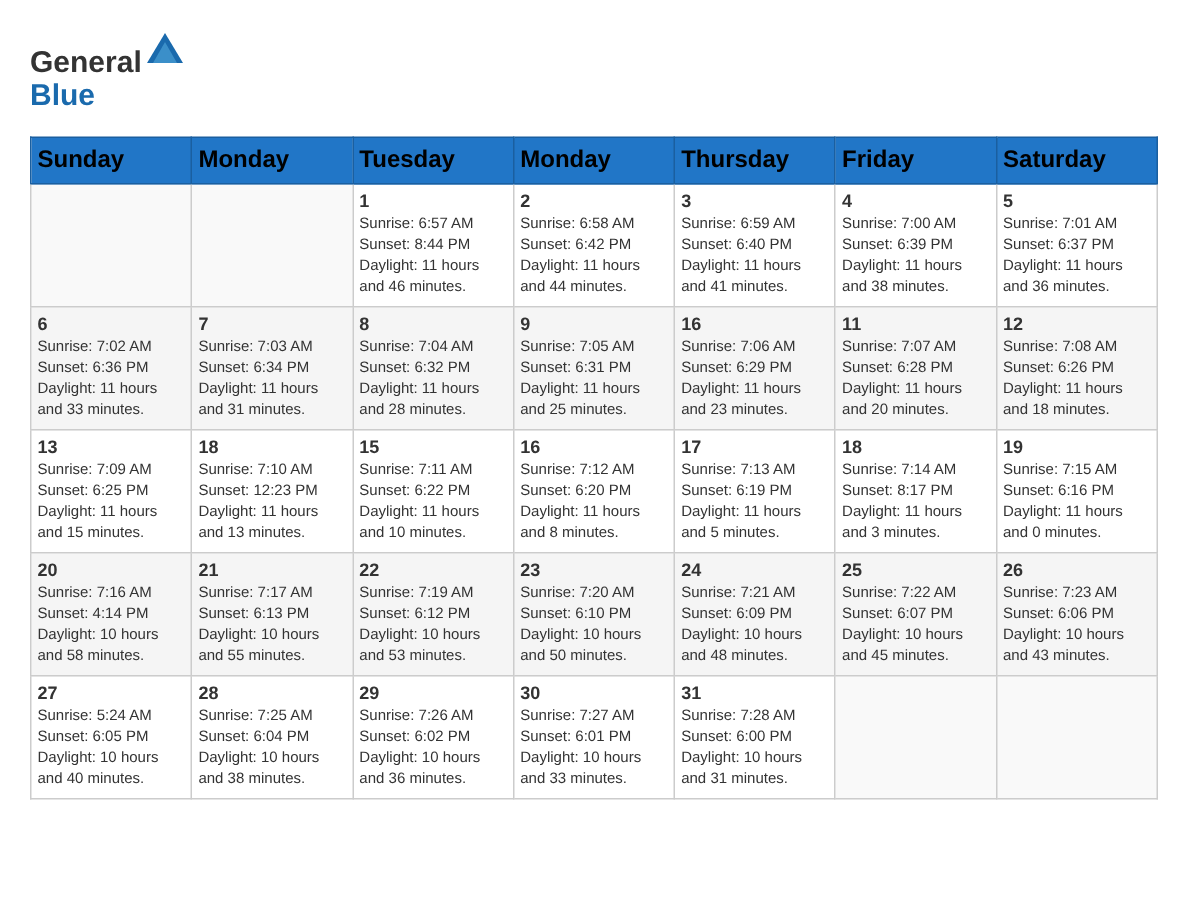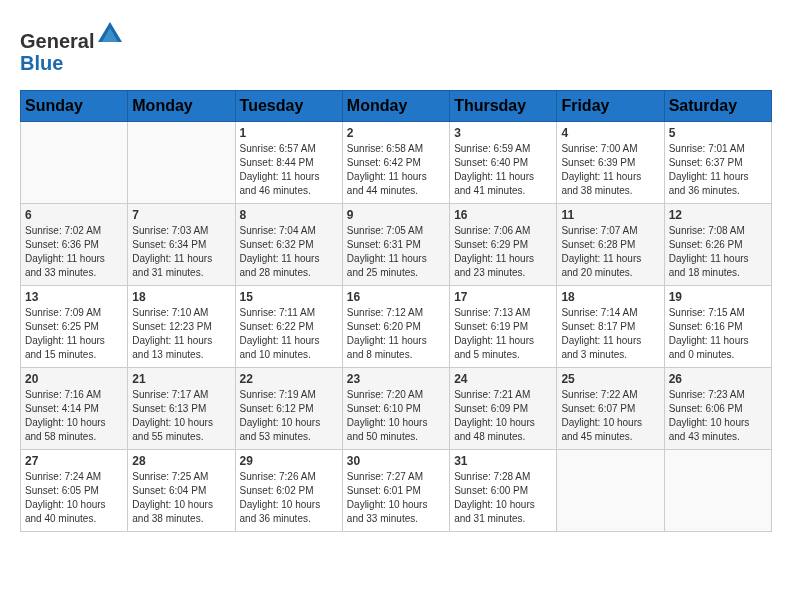--- a/index.html
+++ b/index.html
@@ -281,21 +281,21 @@
         <td>
           <div class="day-number">26</div>
           <div class="day-info">Sunrise: 7:23 AM
 Sunset: 6:06 PM
 Daylight: 10 hours and 43 minutes.</div>
         </td>
       </tr>
       <tr>
         <td>
           <div class="day-number">27</div>
-          <div class="day-info">Sunrise: 7:24 AM
+          <div class="day-info">Sunrise: 5:24 AM
 Sunset: 6:05 PM
 Daylight: 10 hours and 40 minutes.</div>
         </td>
         <td>
           <div class="day-number">28</div>
           <div class="day-info">Sunrise: 7:25 AM
 Sunset: 6:04 PM
 Daylight: 10 hours and 38 minutes.</div>
         </td>
         <td>

